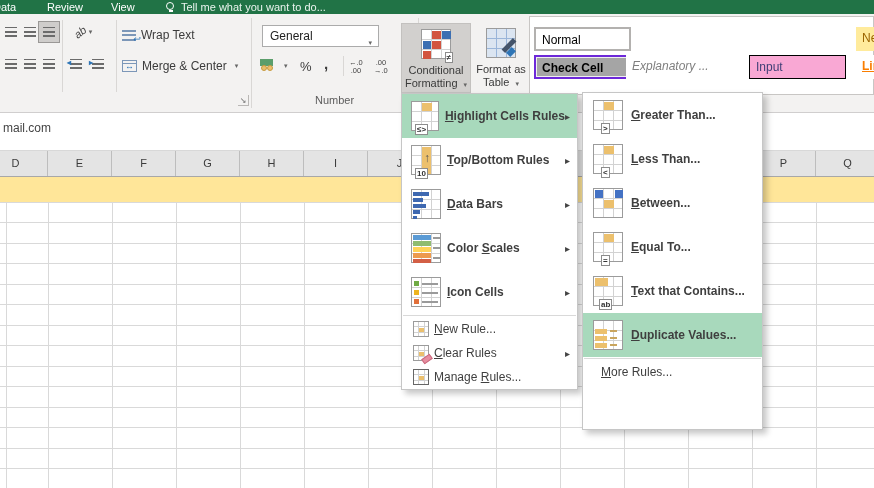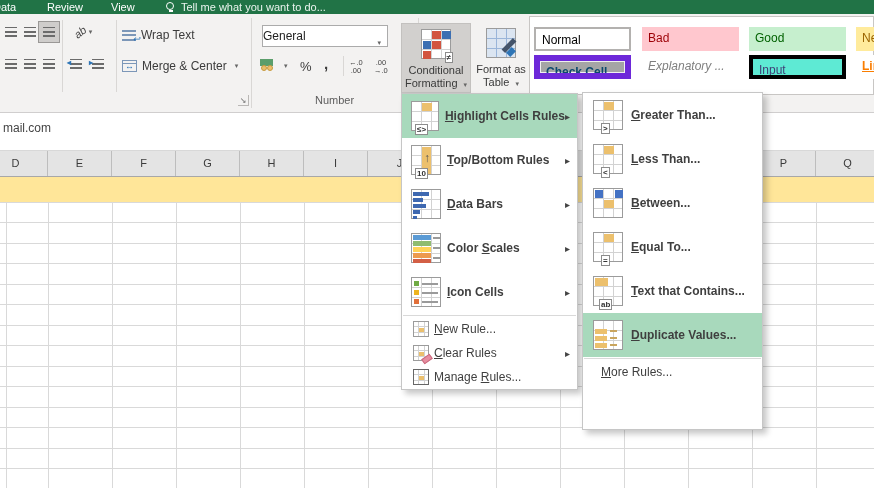--- a/index.html
+++ b/index.html
@@ -26,21 +26,21 @@
   .ind-ar { position:absolute; left:1px; top:4px; font-size:8px; color:#2e75b6; font-style:normal; }
   .orient { left:66px; top:8px; width:34px; }
   .ab-rot { display:inline-block; transform:rotate(-38deg); font-size:11px; color:#444; font-style:italic; }
   .dd { font-size:7px; color:#666; font-style:normal; font-weight:400; margin-left:3px; }
   .tbtn { position:absolute; display:flex; align-items:center; gap:5px; font-size:12px; color:#3b3b3b; height:22px; }
   .ic-wrap { width:14px; height:11px; background:repeating-linear-gradient(#7c97b8 0 2px, transparent 2px 4.5px); position:relative; }
   .ic-wrap b { position:absolute; right:-4px; bottom:-3px; font-size:9px; color:#2e75b6; font-weight:400; }
   .ic-merge { width:15px; height:12px; border:1px solid #7c97b8; position:relative; background:linear-gradient(#7c97b8 0 1px, transparent 1px) 0 2px/100% 100% no-repeat; display:flex; align-items:center; justify-content:center; }
   .ic-merge b { font-size:9px; color:#2e75b6; font-weight:400; line-height:8px; }
 
-  .combo { position:absolute; left:262px; top:11px; width:126px; height:22px; background:#fff; border:1px solid #ababab; font-size:12px; color:#222; line-height:20px; }
+  .combo { position:absolute; left:262px; top:11px; width:117px; height:22px; background:#fff; border:1px solid #ababab; font-size:12px; color:#222; line-height:20px; padding-left:7px; }
   .combo .dd { position:absolute; right:6px; top:7px; }
   .ic-money { position:relative; width:17px; height:14px; }
   .ic-money u { position:absolute; left:1px; top:0; width:13px; height:7px; background:#5b9e6b; }
   .ic-money s { position:absolute; left:2px; top:6px; width:6px; height:6px; border-radius:50%; background:#ecc06d; border:1px solid #c79b3f; }
   .ic-money s + s { left:8px; }
   .microtxt { font-size:7.5px; line-height:8px; color:#444; text-align:center; white-space:pre-line; }
 
   .cfbtn { position:absolute; left:401px; top:9px; width:70px; height:70px; background:#d2d0ce; border:1px solid #c3c1bf; text-align:center; }
   .fatbtn { position:absolute; left:473px; top:9px; width:56px; height:70px; text-align:center; }
   .big-lab { font-size:11px; color:#3a3a3a; line-height:13px; }
@@ -66,23 +66,23 @@
       linear-gradient(to bottom, transparent 4px, #d2d2d2 4px, #d2d2d2 5px, transparent 5px, transparent 10px, #d2d2d2 10px, #d2d2d2 11px, transparent 11px), #fff; }
   .eraser { position:absolute; right:-4px; bottom:-2px; width:10px; height:6px; background:#e78da0; border:1px solid #c96a7e; transform:rotate(-35deg); }
 
   
   .gallery { position:absolute; left:529px; top:2px; width:345px; height:79px; background:#fff; border:1px solid #c8c6c4; }
   .stcell { position:absolute; width:97px; height:24px; font-size:12px; line-height:22px; padding-left:6px; overflow:hidden; white-space:nowrap; }
   .st-normal { background:#fff; border:2px solid #b3b1af; color:#000; }
   .st-bad { background:#ffc7ce; color:#9c0006; }
   .st-good { background:#c6efce; color:#006100; }
   .st-neutral { background:#ffeb9c; color:#9c6500; }
-  .st-check { background:#a5a5a5; color:#0c4a6e; font-weight:700; border:6px solid #6d28d9; box-shadow:inset 0 0 0 1px #f0f0f0; }
+  .st-check { background:#a5a5a5; color:#000000; font-weight:700; border:2px solid #6d28d9; box-shadow:inset 0 0 0 1px #f0f0f0; }
   .st-expl { background:#fff; color:#7f7f7f; font-style:italic; }
-  .st-input { background:#5eead4; color:#3f3f76; border:4px solid #000000; }
+  .st-input { background:#f9a8d4; color:#3f3f76; border:1px solid #000000; }
   .st-linked { background:#fff; color:#fa7d00; text-decoration:underline; font-weight:600; }
 
   
   .fxbar { position:absolute; left:0; top:113px; width:874px; height:37px; background:#fff; font-size:12px; color:#444; line-height:30px; padding-left:3px; }
   .colheads { position:absolute; left:0; top:150px; width:874px; height:27px; background:#e4e4e4; border-top:1px solid #d8d8d8; border-bottom:1px solid #a8a8a8; }
   .ch { position:absolute; top:0; width:64px; height:25px; line-height:25px; text-align:center; font-size:11px; color:#3b3b3b; border-right:1px solid #bdbdbd; }
   .selrow { position:absolute; left:0; top:177px; width:874px; height:25px; background:#ffe699; }
   .gridarea { position:absolute; left:0; top:202px; width:874px; height:286px; background:
       repeating-linear-gradient(to bottom, #d9d9d9 0 1px, transparent 1px 20.5px),
       repeating-linear-gradient(to right, #d9d9d9 0 1px, transparent 1px 64px) 48px 0, #fff; }
@@ -211,25 +211,23 @@
       <span class="ic30 blue" style="position:absolute;left:13px;top:5px">
         <i class="cc" style="left:14px;top:14px;width:16px;height:5px;background:#44546a;transform:rotate(-45deg)"></i>
         <i class="cc" style="left:20px;top:20px;width:8px;height:6px;background:#2e75b6;transform:rotate(-45deg)"></i>
       </span>
       <div class="big-lab" style="position:absolute;left:0;right:0;top:40px">Format as</div>
       <div class="big-lab" style="position:absolute;left:0;right:0;top:53px"><span>Table</span> <b class="dd">▾</b></div>
     </div>
 
     <div class="gallery">
       <div class="stcell st-normal" style="left:4px;top:10px">Normal</div>
-      <div class="stcell st-bad" style="left:112px;top:10px">Bad</div>
-      <div class="stcell st-good" style="left:219px;top:10px">Good</div>
       <div class="stcell st-neutral" style="left:326px;top:10px">Neutral</div>
       <div class="stcell st-check" style="left:4px;top:38px">Check Cell</div>
-      <div class="stcell st-expl" style="left:112px;top:38px">Explanatory ...</div>
+      <div class="stcell st-expl" style="left:96px;top:38px">Explanatory ...</div>
       <div class="stcell st-input" style="left:219px;top:38px">Input</div>
       <div class="stcell st-linked" style="left:326px;top:38px">Linked Cell</div>
     </div>
   </div>
 
   <div class="fxbar">mail.com</div>
 
   <div class="colheads">
     <span class="ch" style="left:-16px">D</span>
     <span class="ch" style="left:48px">E</span>

